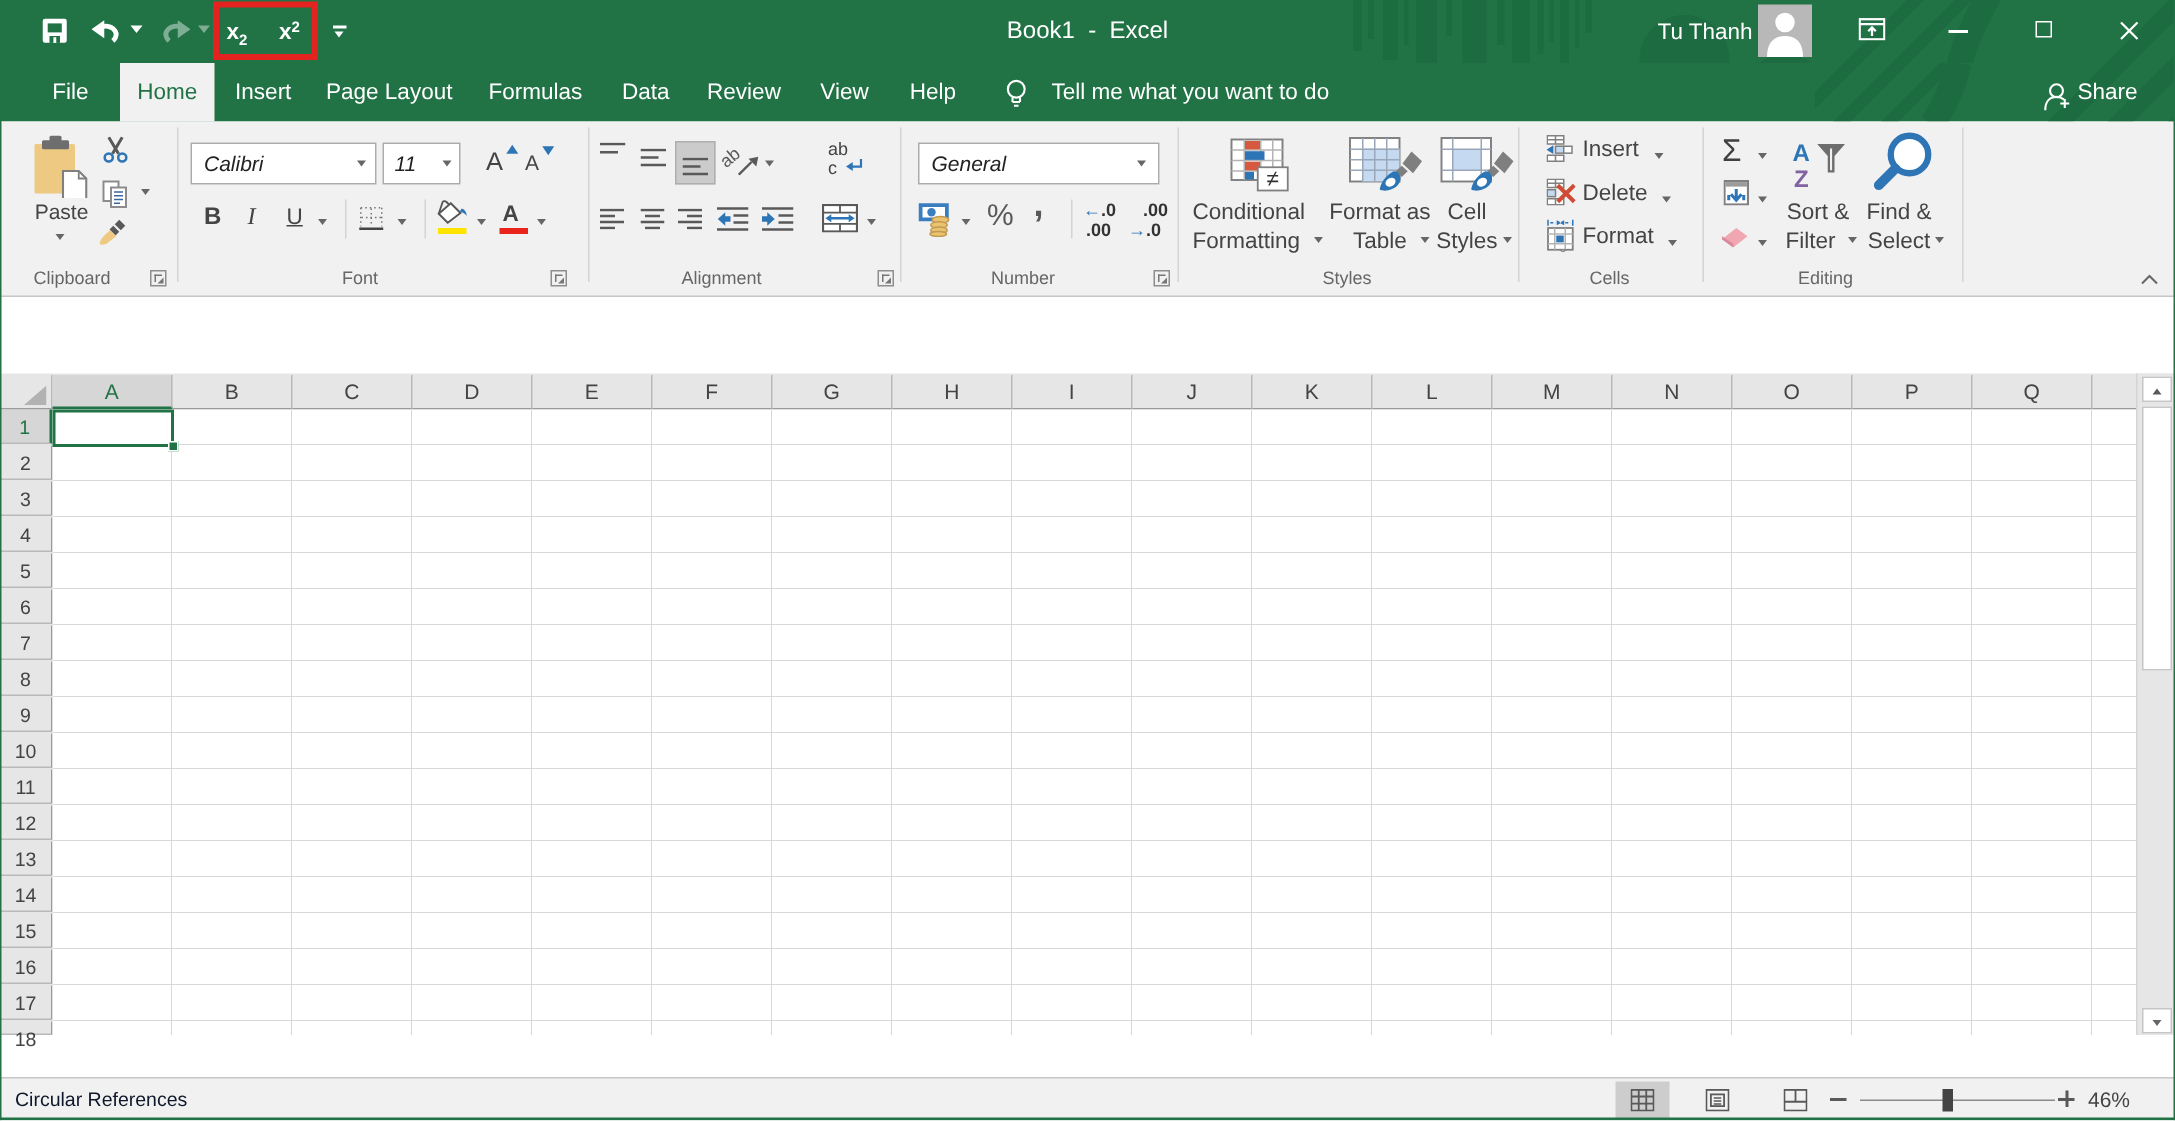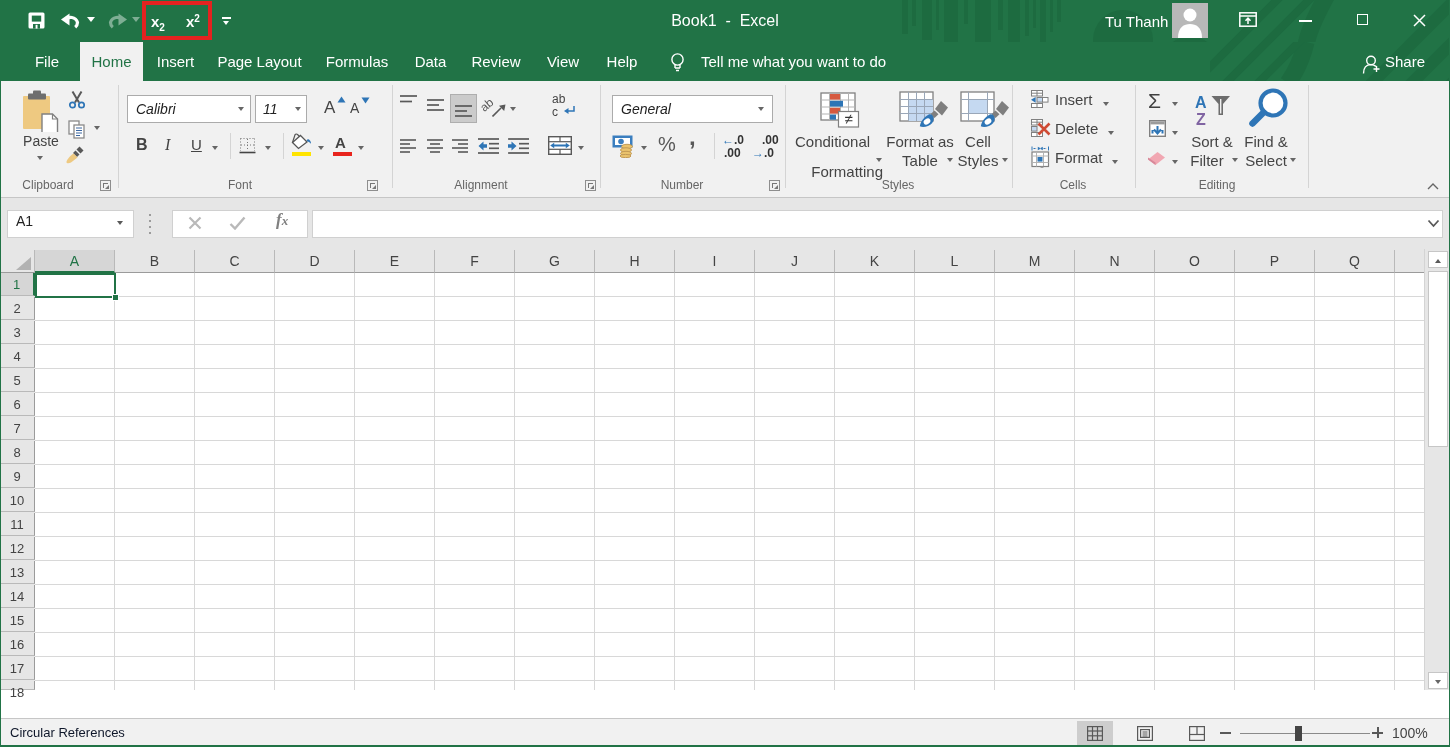--- a/index.html
+++ b/index.html
@@ -381,21 +381,21 @@
           <line x1="28.5" y1="1" x2="28.5" y2="28"></line>
         </g>
       <rect x="10" y="2" width="10" height="5.6" fill="#d6593f"></rect>
       <rect x="10" y="8.8" width="13" height="5.8" fill="#2e75b6"></rect>
       <rect x="10" y="15.8" width="10" height="5.8" fill="#d6593f"></rect>
       <rect x="10" y="22.6" width="6" height="5" fill="#2e75b6"></rect>
       <rect x="18.5" y="19.5" width="20" height="15.5" fill="#fff" stroke="#808080" stroke-width="1.2"></rect>
       <text x="28.5" y="32" font-size="15" fill="#333" text-anchor="middle" font-family="Liberation Sans">≠</text>
     </svg>
     <div class="rtext" style="left:795px;top:52px;width:88px;text-align:left">Conditional</div>
-    <div class="rtext" style="left:795px;top:82px;width:88px;text-align:right">Formatting</div>
+    <div class="rtext" style="left:795px;top:71px;width:88px;text-align:left">Formatting</div>
     <div class="caret" style="left:876px;top:77px"></div>
 
     <svg class="abs" style="left:899px;top:10px" width="50" height="42" viewBox="0 0 50 42">
       <rect x="1" y="1" width="33" height="29" fill="#fff" stroke="#808080" stroke-width="1.3"></rect>
       <rect x="9" y="8" width="25" height="22" fill="#c5d9f1"></rect>
       <g stroke="#9aa7b8">
           <line x1="1" y1="8.5" x2="34" y2="8.5"></line>
           <line x1="1" y1="15.5" x2="34" y2="15.5"></line>
           <line x1="1" y1="22.5" x2="34" y2="22.5"></line>
           <line x1="9.5" y1="1" x2="9.5" y2="30"></line>
@@ -513,38 +513,20 @@
     <svg class="abs" style="left:1249px;top:7px" width="42" height="40" viewBox="0 0 42 40">
       <circle cx="24" cy="15" r="12.5" fill="#fff" stroke="#2e75b6" stroke-width="4.2"></circle>
       <path d="M14.5 24.5 L3.5 35.5" stroke="#2e75b6" stroke-width="6.5" stroke-linecap="round"></path>
     </svg>
     <div class="rtext" style="left:1231px;top:52px;width:70px;text-align:center">Find &amp;</div>
     <div class="rtext" style="left:1231px;top:71px;width:70px;text-align:center">Select</div>
     <div class="caret" style="left:1290px;top:77px"></div>
 
     <svg class="abs" style="left:1427px;top:102px" width="12" height="7" viewBox="0 0 12 7">
       <path d="M1 6 L6 1 L11 6" fill="none" stroke="#666" stroke-width="1.4"></path>
-    </svg>
-  </div>
-  <div id="frow">
-    <div class="fbox" style="left:7px;width:127px"></div>
-    <div class="abs" style="left:16px;top:15px;font-size:14px;color:#222">A1</div>
-    <div class="caret" style="left:117px;top:23px;border-top-color:#595959"></div>
-    <div class="abs" style="left:148px;top:14px;width:4px;height:22px;background-image:radial-gradient(circle, #9b9b9b 1.3px, transparent 1.5px);background-size:4px 6px;background-position:center top"></div>
-    <div class="fbox" style="left:172px;width:136px"></div>
-    <svg class="abs" style="left:188px;top:18px" width="14" height="14" viewBox="0 0 14 14">
-        <path d="M1.5 1.5 L12.5 12.5 M12.5 1.5 L1.5 12.5" stroke="#b9b9b9" stroke-width="2.2"></path>
-      </svg>
-    <svg class="abs" style="left:229px;top:18px" width="17" height="14" viewBox="0 0 17 14">
-        <path d="M1.5 8 L6 12.5 L15.5 1.5" fill="none" stroke="#b9b9b9" stroke-width="2.4"></path>
-      </svg>
-    <div class="abs" style="left:276px;top:12px;font-size:17px;font-style:italic;font-family:'Liberation Serif',serif;color:#808080;font-weight:bold">f<span style="font-size:13px">x</span></div>
-    <div class="fbox" style="left:312px;width:1131px"></div>
-    <svg class="abs" style="left:1427px;top:21px" width="13" height="9" viewBox="0 0 13 9">
-      <path d="M1.5 1.5 L6.5 7 L11.5 1.5" fill="none" stroke="#595959" stroke-width="1.8"></path>
     </svg>
   </div>
   <div id="sheet">
 
     <div class="abs" style="left:0;top:1px;width:35px;height:23px;background:#e6e6e6;border-right:1px solid #b9b9b9;border-bottom:1px solid #9b9b9b">
       <svg class="abs" style="left:16px;top:7px" width="15" height="13" viewBox="0 0 15 13">
           <path d="M15 0 L15 13 L0 13 Z" fill="#b2b2b2"></path>
         </svg>
     </div>
     <div id="colheads">
@@ -629,19 +611,19 @@
       <rect x="0.6" y="0.6" width="14.8" height="13.8" fill="none" stroke="#595959" stroke-width="1.2"></rect>
       <line x1="8" y1="0.6" x2="8" y2="8.5" stroke="#595959" stroke-width="1.2"></line>
       <line x1="0.6" y1="8.5" x2="15.4" y2="8.5" stroke="#595959" stroke-width="1.2"></line>
     </svg>
 
     <div class="abs" style="left:1220px;top:13px;width:11px;height:2px;background:#595959"></div>
     <div class="abs" style="left:1240px;top:14px;width:130px;height:1px;background:#8a8a8a"></div>
     <div class="abs" style="left:1295px;top:7px;width:7px;height:15px;background:#444"></div>
     <div class="abs" style="left:1372px;top:13px;width:11px;height:2px;background:#595959"></div>
     <div class="abs" style="left:1372px;top:8px;width:2px;height:11px;background:#595959;margin-left:4.5px"></div>
-    <div class="abs" style="left:1392px;top:6px;font-size:14px;color:#444">100%</div>
+    <div class="abs" style="left:1392px;top:6px;font-size:14px;color:#444">46%</div>
     <div class="green"></div>
   </div>
 
   <div class="abs" style="left:0;top:0;width:1px;height:747px;background:#217346"></div>
   <div class="abs" style="left:1449px;top:0;width:1px;height:747px;background:#217346"></div>
 </div>
 
 </body></html>

